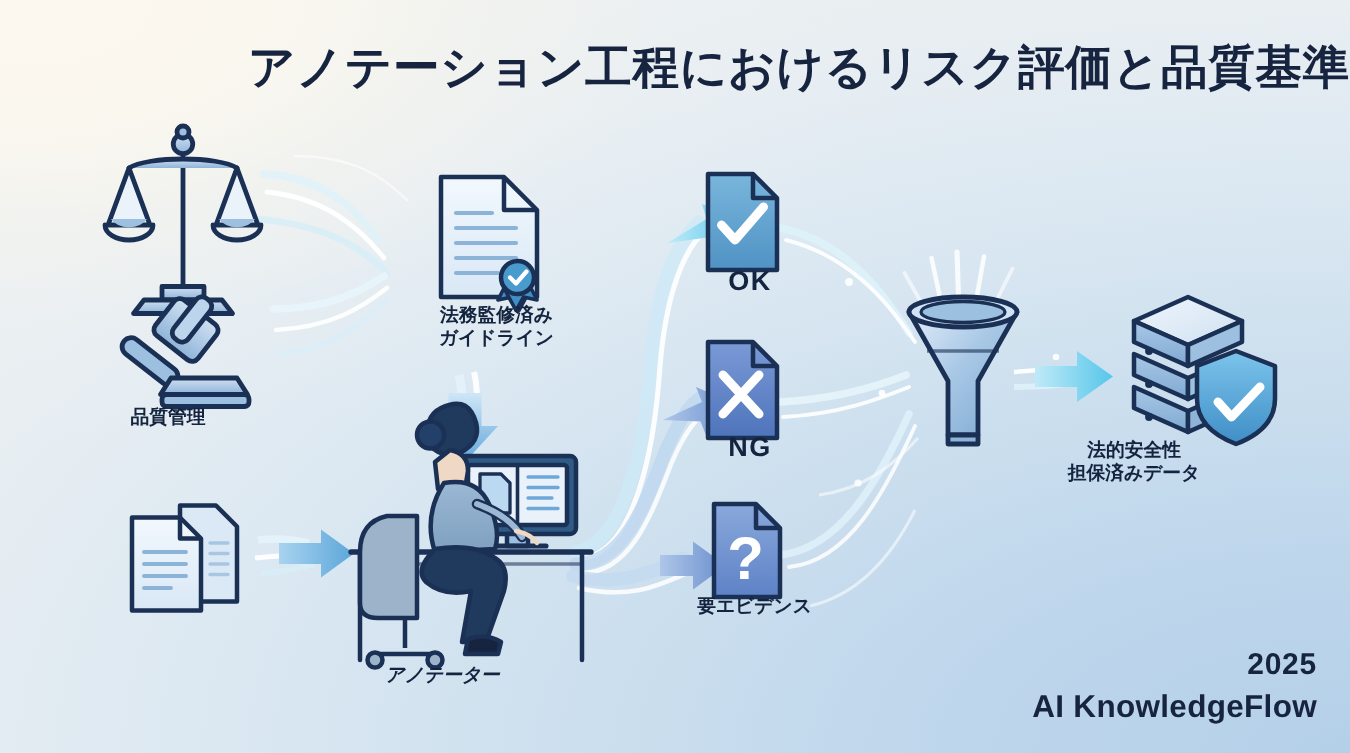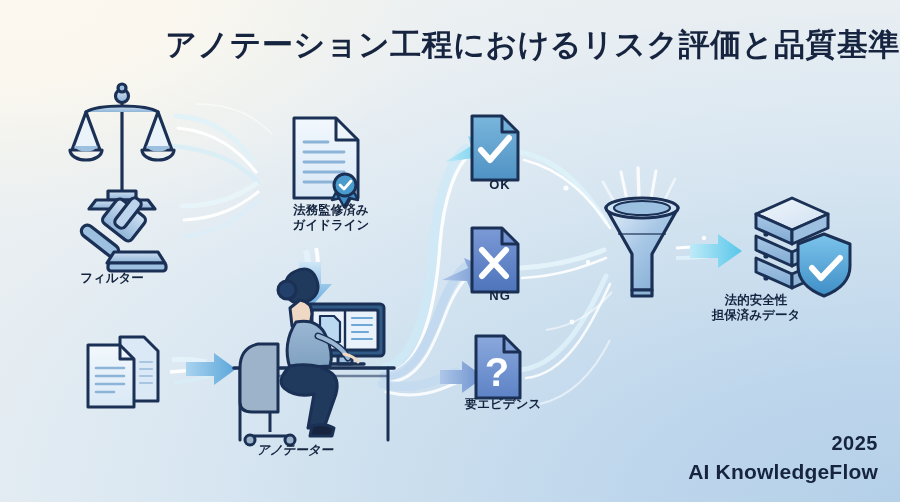--- a/index.html
+++ b/index.html
@@ -22,21 +22,21 @@
   .title{
     position:absolute;left:0;right:0;top:24px;text-align:right;
     font-size:31px;font-weight:bold;letter-spacing:.5px;
     color:#16243f;white-space:nowrap;
   }
   .lbl{
     position:absolute;text-align:center;color:#14243f;
     font-weight:bold;line-height:1.22;white-space:pre-line;
   }
   .lbl.jp{font-size:12.5px;}
-  .lbl.big{font-size:13px;letter-spacing:1px;}
+  .lbl.big{font-size:18px;letter-spacing:1px;}
   .brand-year{
     position:absolute;right:22px;top:432px;
     font-size:20px;font-weight:bold;color:#16243f;letter-spacing:.5px;
   }
   .brand-name{
     position:absolute;right:22px;top:460px;
     font-size:21px;font-weight:bold;color:#16243f;letter-spacing:.2px;
   }
 
   
@@ -339,21 +339,21 @@
       <circle cx="766" cy="234" r="2.6" fill="#1b3055" stroke="none"></circle>
       <circle cx="766" cy="256" r="2.6" fill="#1b3055" stroke="none"></circle>
       <circle cx="766" cy="278" r="2.6" fill="#1b3055" stroke="none"></circle>
       <path d="M798,244 l26,-10 l26,10 v22 q0,20 -26,30 q-26,-10 -26,-30 z" fill="url(#gShield)"></path>
       <path d="M812,268 l9,10 l19,-20" fill="none" stroke="#ffffff" stroke-width="6" stroke-linecap="round"></path>
     </g>
   </svg>
 
   <div class="title">アノテーション工程におけるリスク評価と品質基準</div>
 
-  <div class="lbl jp" id="lbl-legal">フィルター</div>
+  <div class="lbl jp" id="lbl-legal">品質管理</div>
   <div class="lbl jp" id="lbl-guideline">法務監修済み
 ガイドライン</div>
   <div class="lbl jp" id="lbl-raw"></div>
   <div class="lbl jp" id="lbl-annotator">アノテーター</div>
   <div class="lbl big" id="lbl-ok">OK</div>
   <div class="lbl big" id="lbl-ng">NG</div>
   <div class="lbl jp" id="lbl-evidence">要エビデンス</div>
   <div class="lbl jp" id="lbl-secured">法的安全性
 担保済みデータ</div>
 

